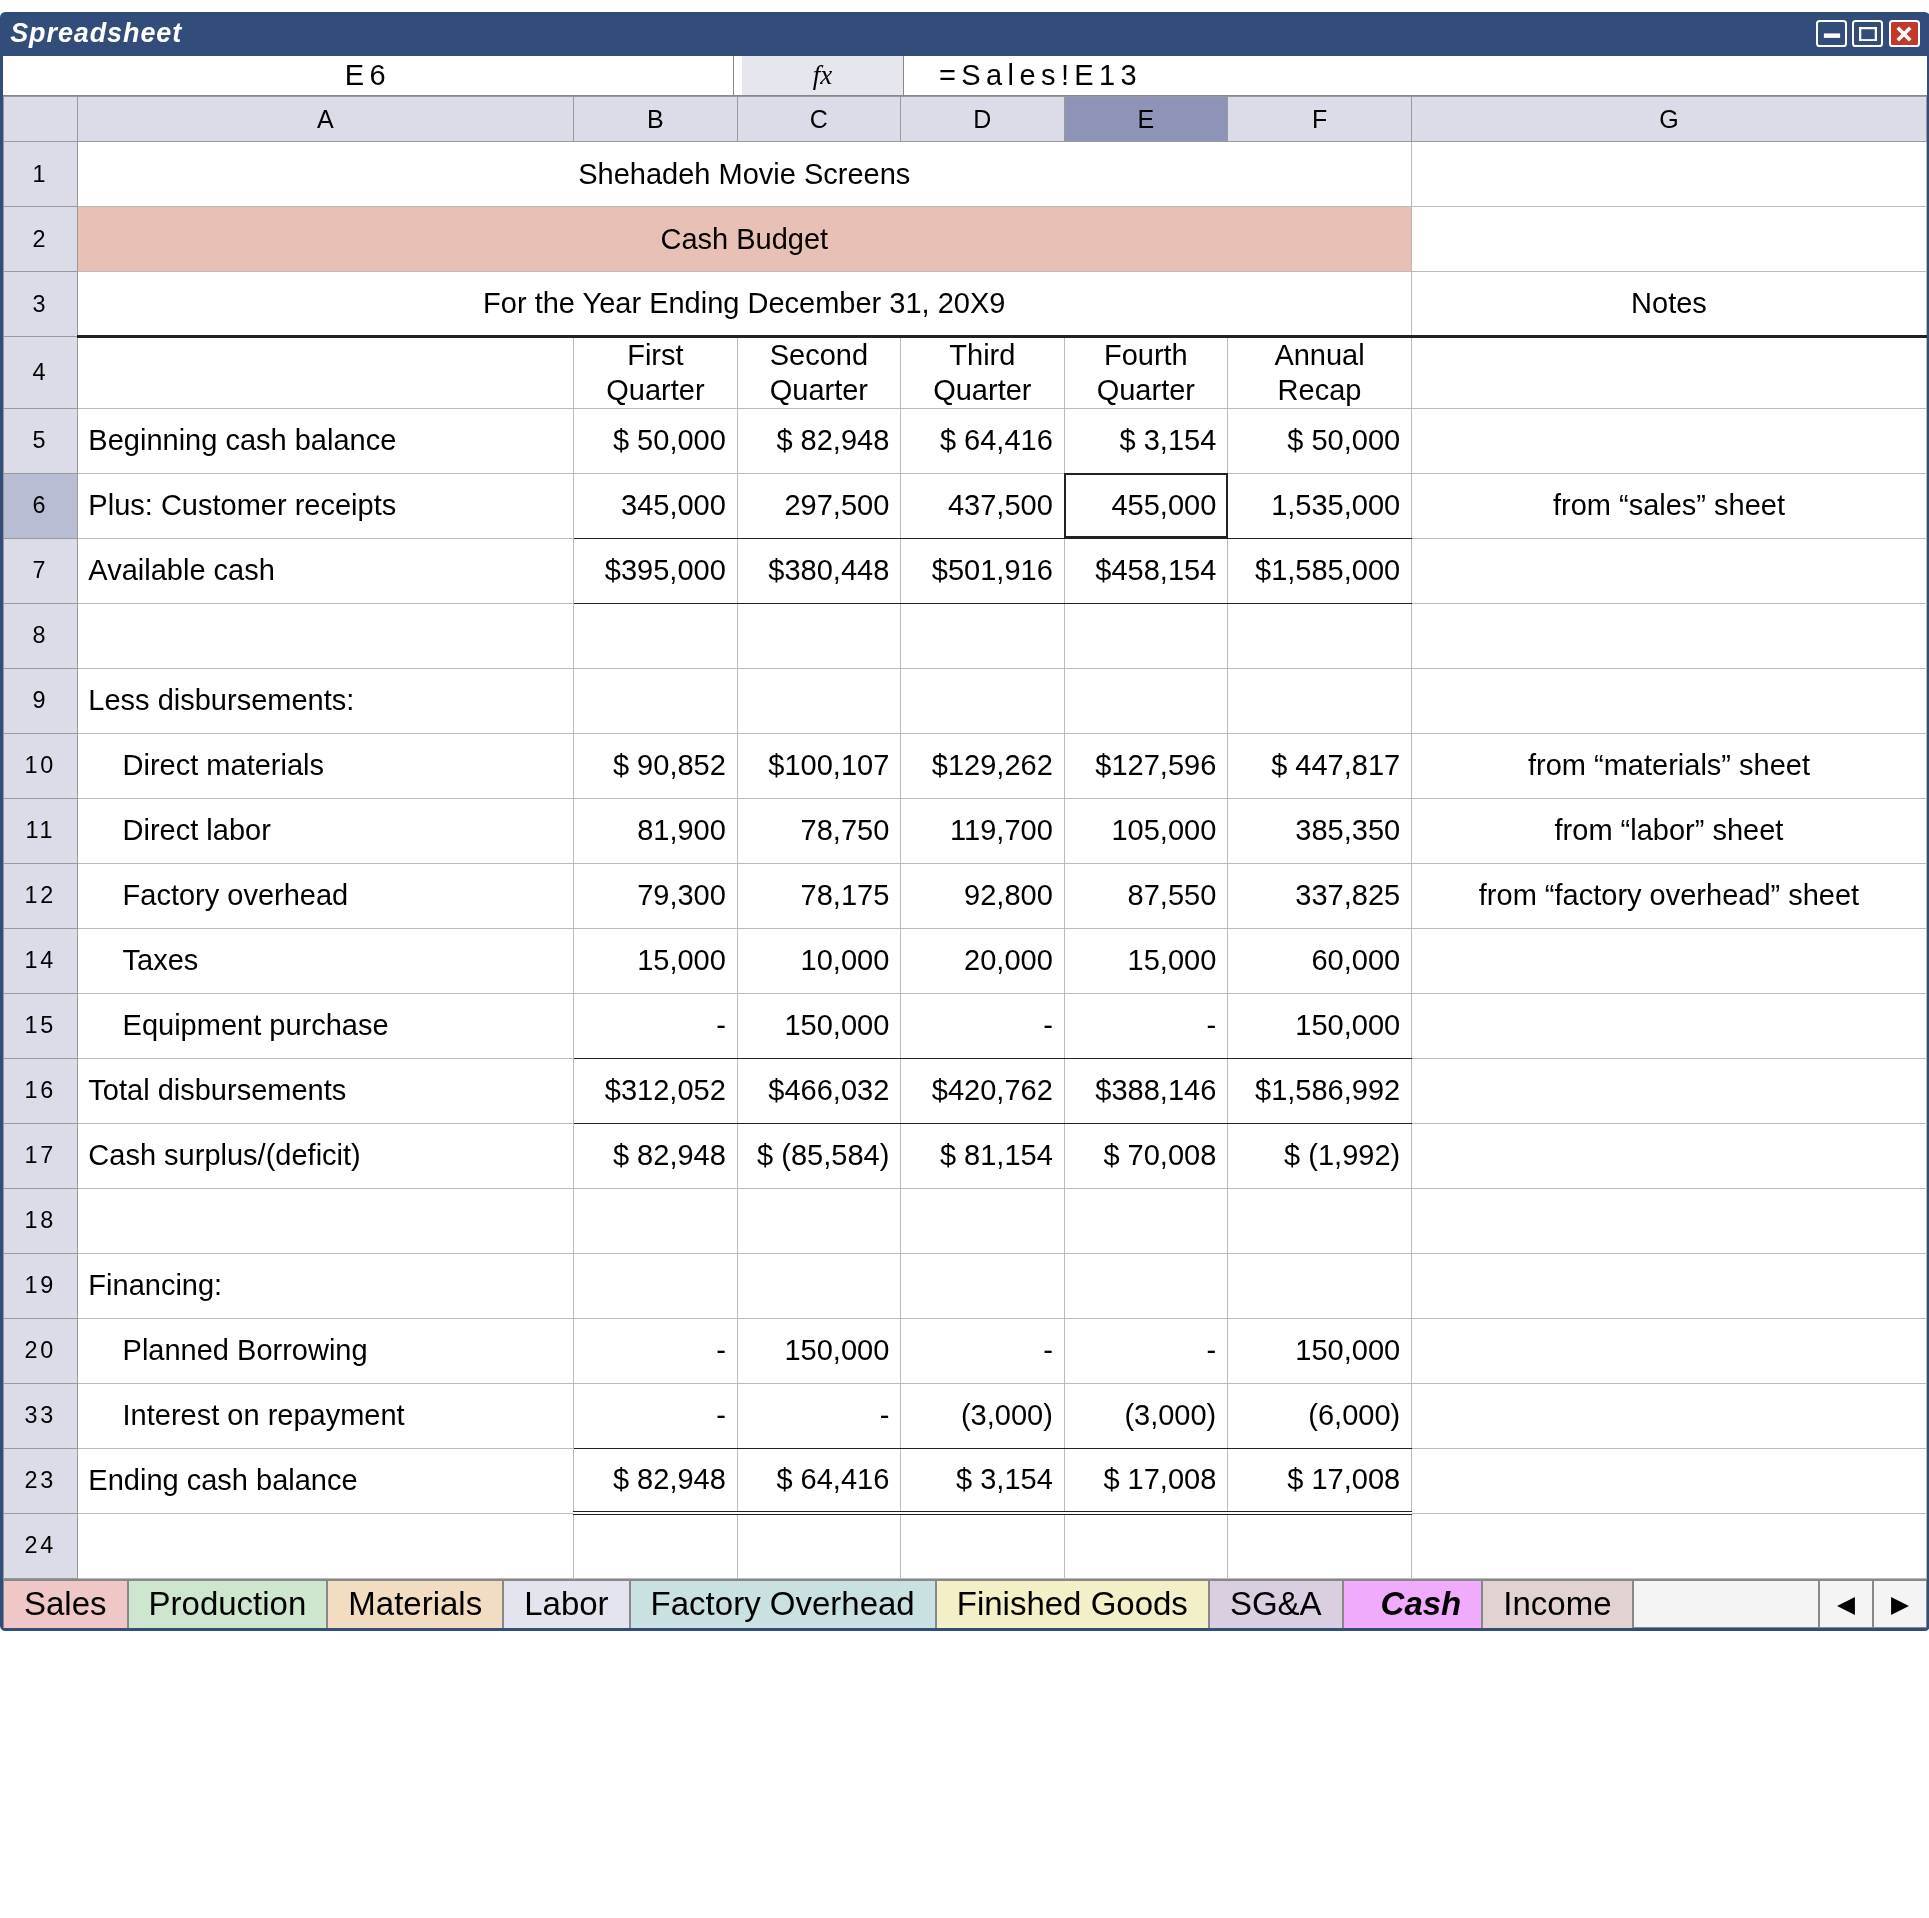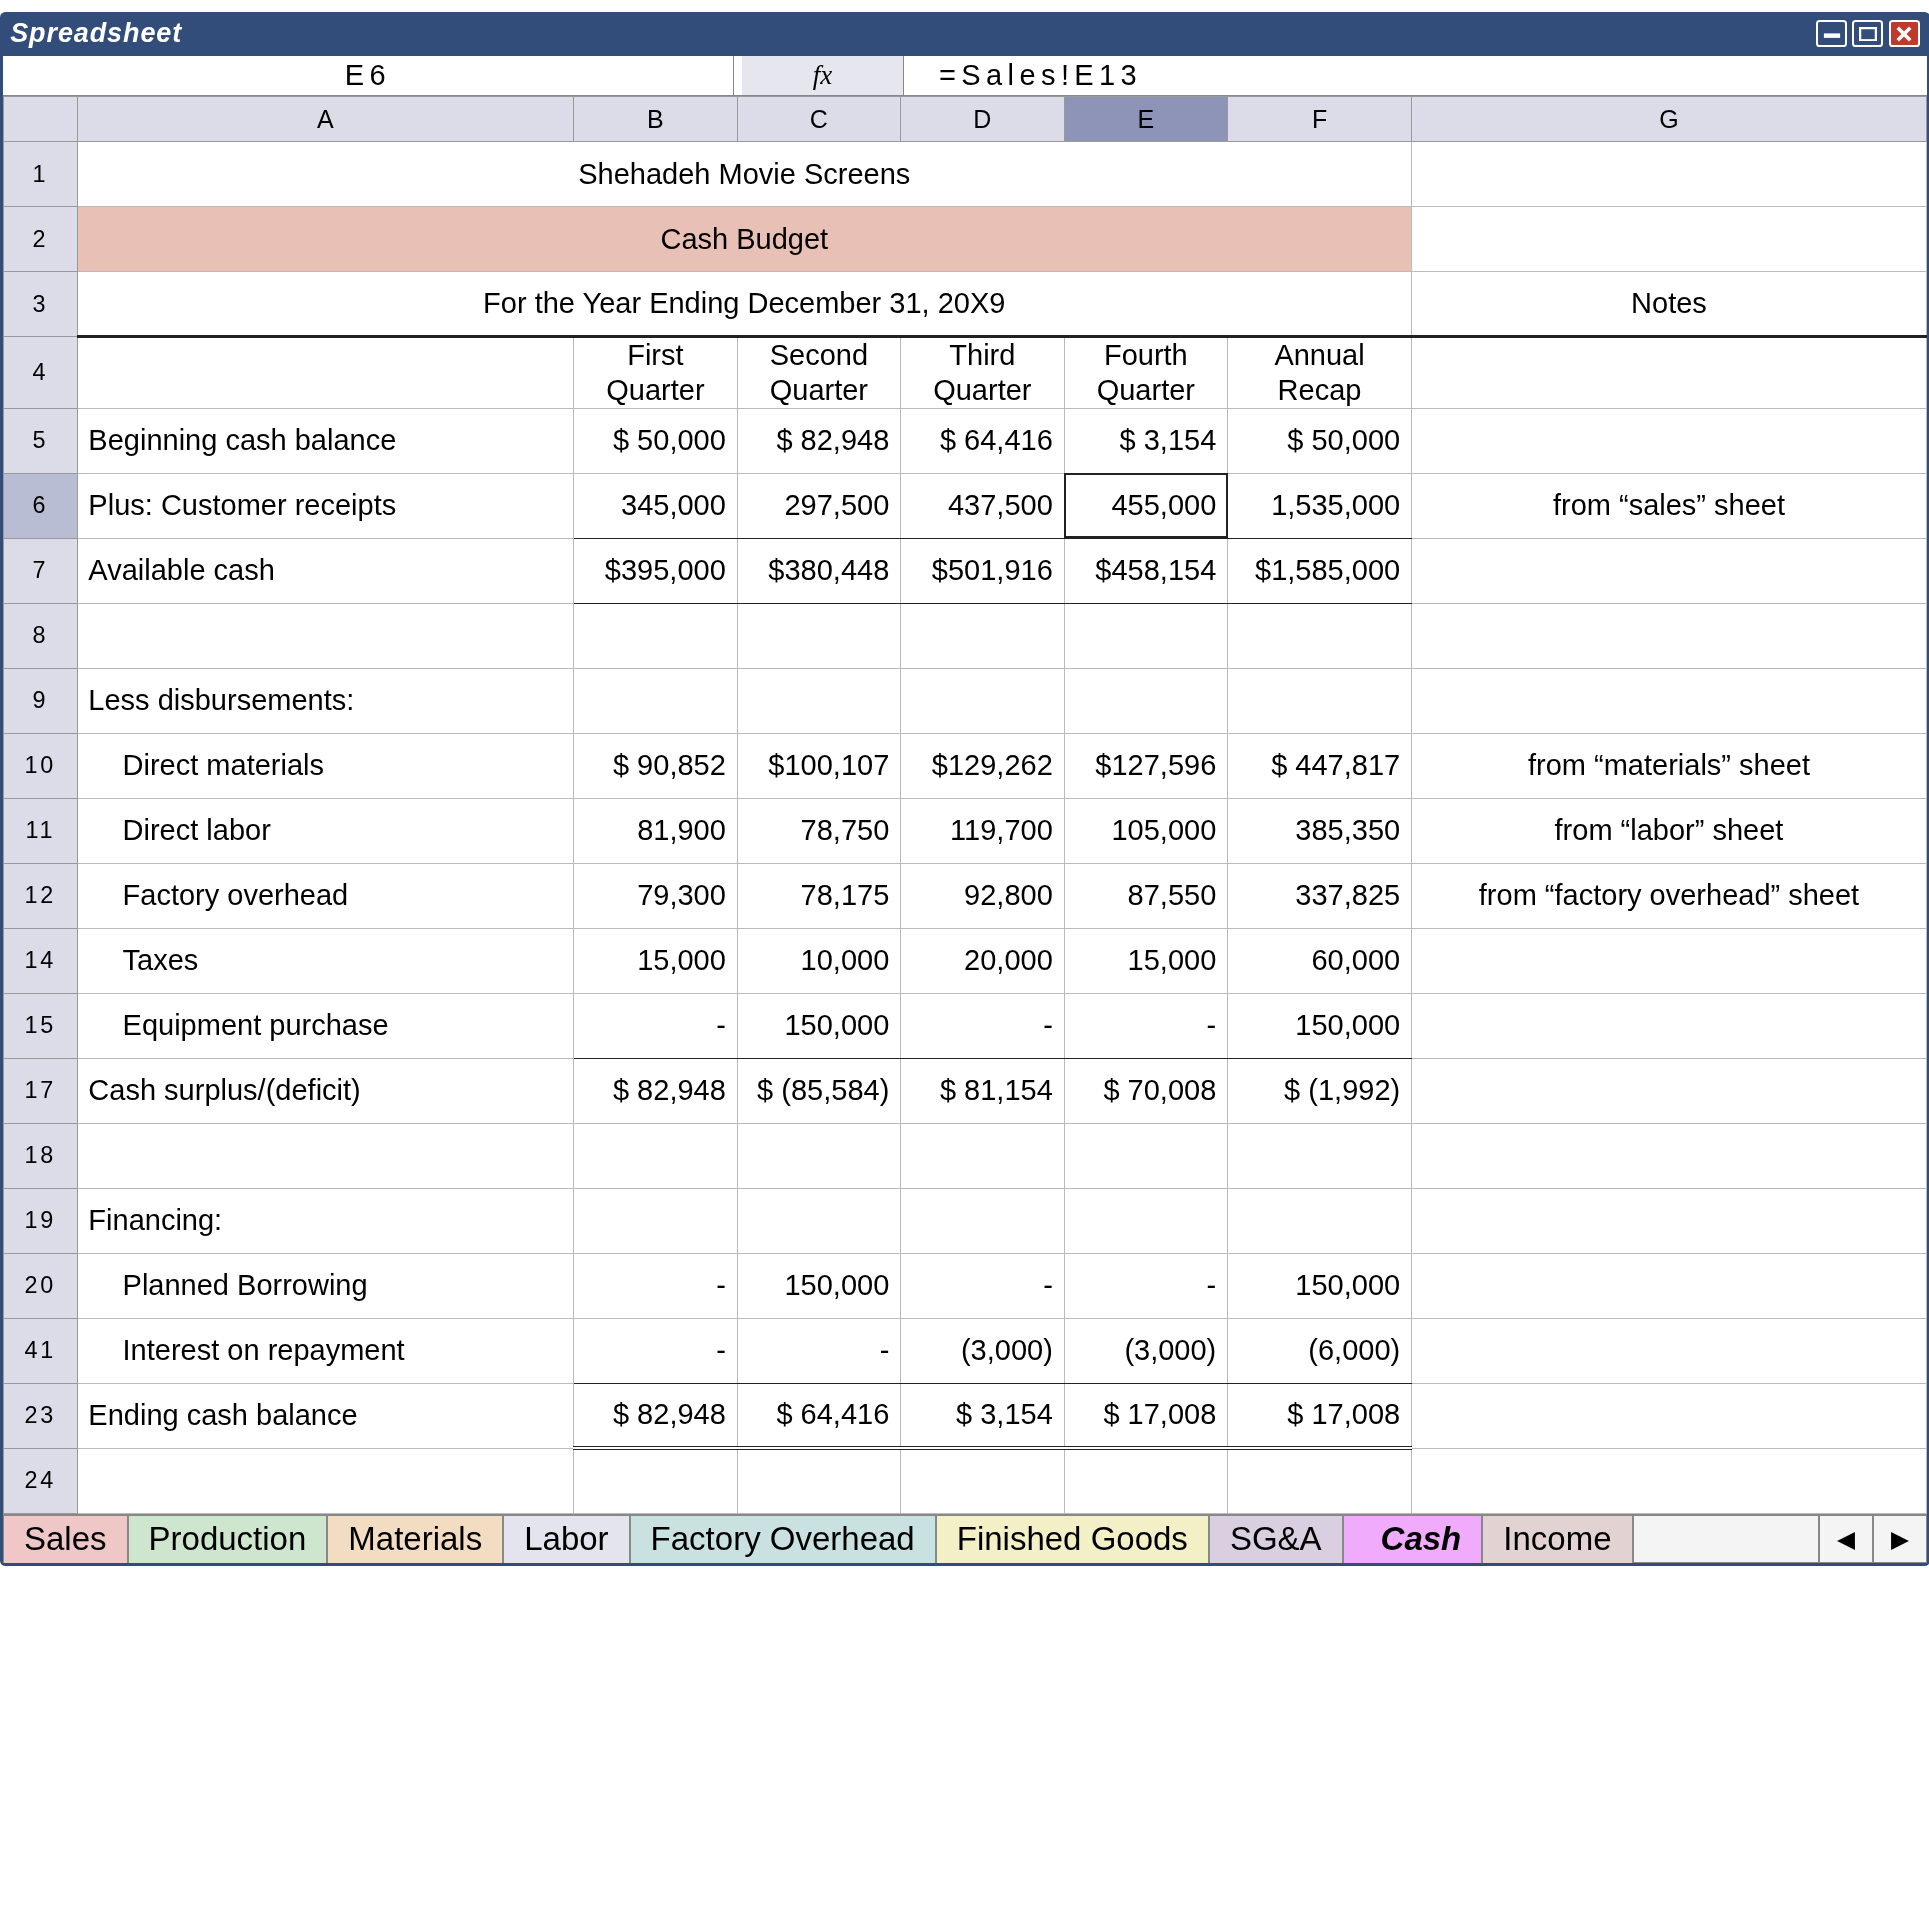--- a/index.html
+++ b/index.html
@@ -235,20 +235,30 @@
           <th class="rowhead">15</th>
       <td class="cell indent">Equipment purchase</td>
       <td class="cell num u1">-</td>
       <td class="cell num u1">150,000</td>
       <td class="cell num u1">-</td>
       <td class="cell num u1">-</td>
       <td class="cell num u1">150,000</td>
       <td class="cell"></td>
         </tr>
 
+    <tr>
+          <th class="rowhead">16</th>
+      <td class="cell">Total disbursements</td>
+      <td class="cell num u1">$312,052</td>
+      <td class="cell num u1">$466,032</td>
+      <td class="cell num u1">$420,762</td>
+      <td class="cell num u1">$388,146</td>
+      <td class="cell num u1">$1,586,992</td>
+      <td class="cell"></td>
+        </tr>
 
     <tr>
           <th class="rowhead">17</th>
       <td class="cell">Cash surplus/(deficit)</td>
       <td class="cell num">$  82,948</td>
       <td class="cell num">$ (85,584)</td>
       <td class="cell num">$  81,154</td>
       <td class="cell num">$  70,008</td>
       <td class="cell num">$      (1,992)</td>
       <td class="cell"></td>
@@ -282,21 +292,21 @@
       <td class="cell num">-</td>
       <td class="cell num">150,000</td>
       <td class="cell num">-</td>
       <td class="cell num">-</td>
       <td class="cell num">150,000</td>
       <td class="cell"></td>
         </tr>
 
 
     <tr>
-          <th class="rowhead">41</th>
+          <th class="rowhead">33</th>
       <td class="cell indent">Interest on repayment</td>
       <td class="cell num u1">-</td>
       <td class="cell num u1">-</td>
       <td class="cell num u1">(3,000)</td>
       <td class="cell num u1">(3,000)</td>
       <td class="cell num u1">(6,000)</td>
       <td class="cell"></td>
         </tr>
 
     <tr>

